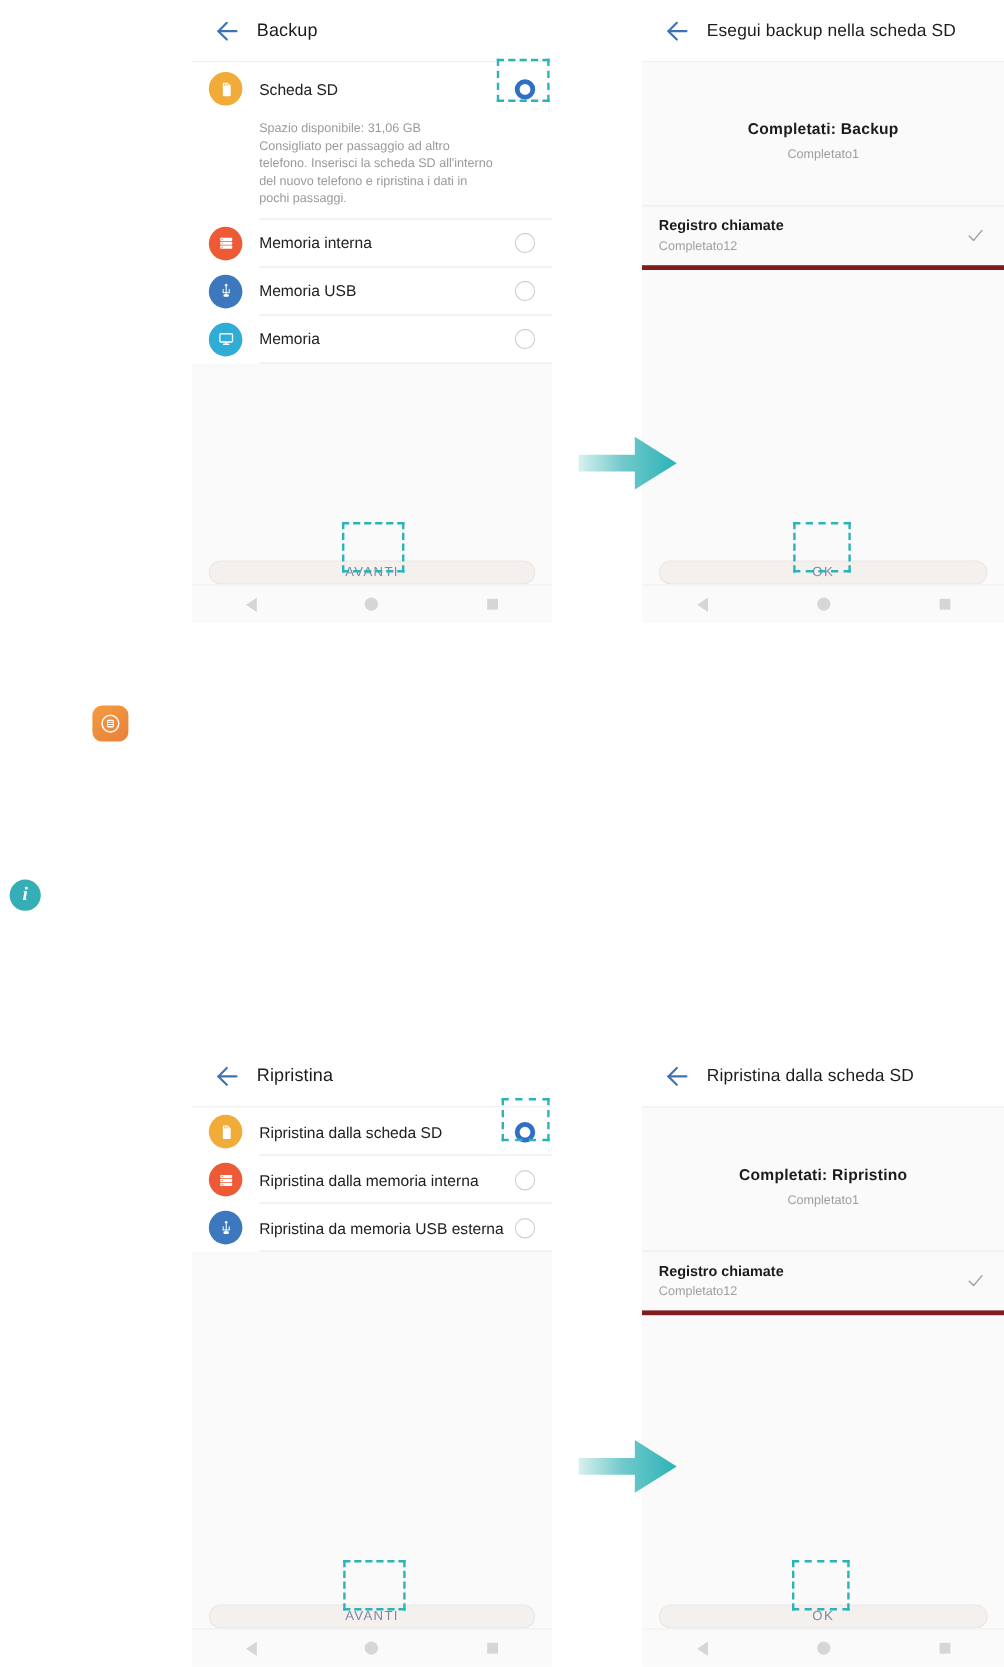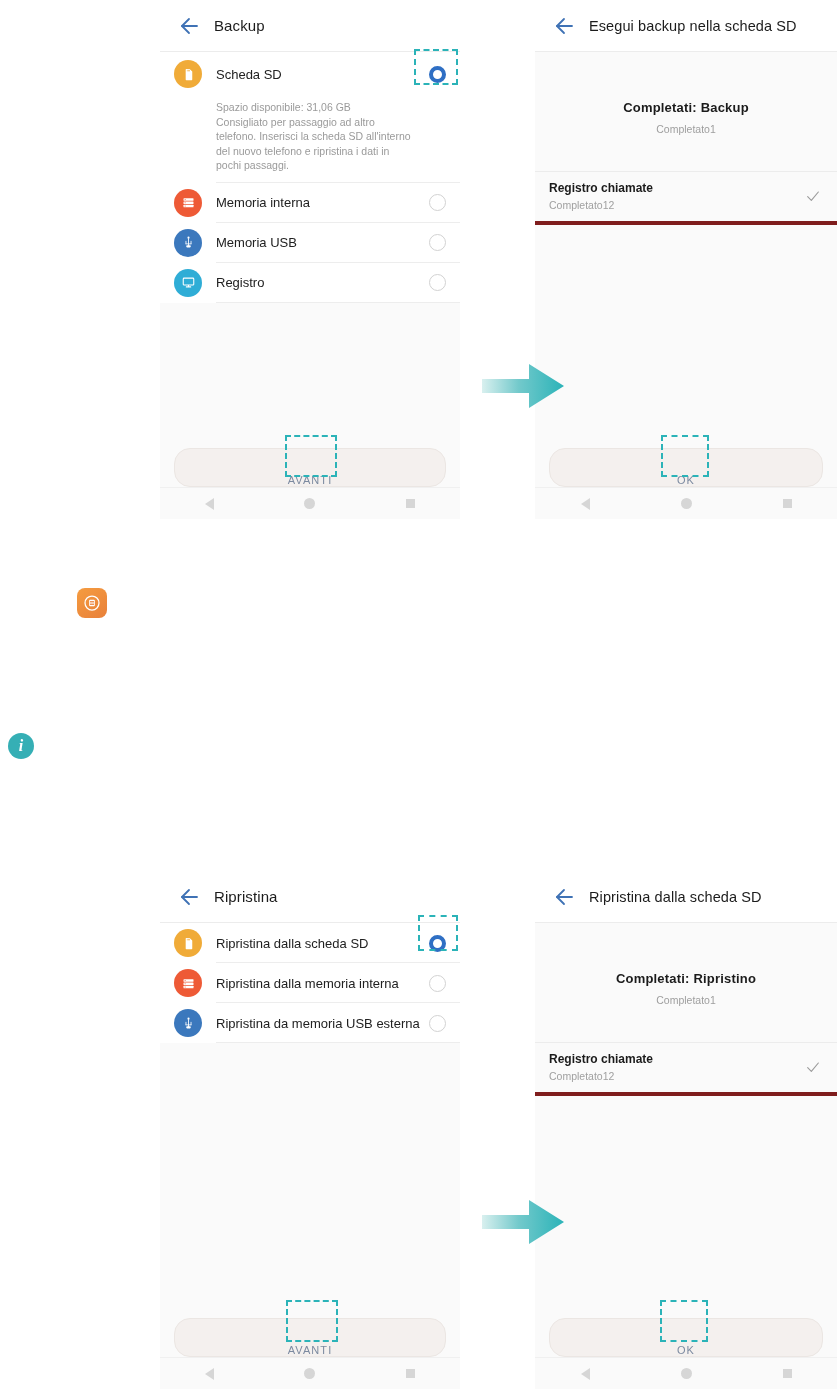--- a/index.html
+++ b/index.html
@@ -84,23 +84,23 @@
   .result-name { font-size: 12px; color: #1b1b1b; font-weight: bold; }
   .result-status { font-size: 10.5px; color: #a0a0a0; margin-top: 4px; }
   .check-mark { width: 16px; height: 16px; flex: 0 0 16px; }
 
   
   .btn-zone {
     position: absolute; left: 0; right: 0; bottom: 32px;
     display: flex; justify-content: center;
   }
   .pill-btn {
-    width: calc(100% - 28px); height: 39px; border-radius: 16px;
+    width: calc(100% - 28px); height: 20px; border-radius: 16px;
     background: #f4f0ee; border: 1px solid #ebe6e3;
-    display: flex; align-items: flex-end; justify-content: center;
+    display: flex; align-items: center; justify-content: center;
   }
   .pill-label { font-size: 11px; color: #7c8aa0; letter-spacing: 1.1px; }
 
   .navbar {
     position: absolute; left: 0; right: 0; bottom: 0; height: 32px;
     background: #fafafa; border-top: 1px solid #f0f0f0;
     display: flex; align-items: center; justify-content: space-around;
   }
   .nav-back {
     width: 0; height: 0; border-top: 6px solid transparent;
@@ -207,21 +207,21 @@
         </div>
 
         <div class="opt-row">
           <span class="opt-icon" style="background:#2fadd6;">
             <svg viewBox="0 0 24 24" width="15" height="15" fill="none" stroke="#ffffff" stroke-width="1.7">
               <rect x="3.6" y="5" width="16.8" height="11" rx="1.4"></rect>
               <line x1="8.5" y1="19" x2="15.5" y2="19" stroke-linecap="round"></line>
               <line x1="12" y1="16" x2="12" y2="19"></line>
             </svg>
           </span>
-          <span class="opt-label">Registro</span>
+          <span class="opt-label">Memoria</span>
           <span class="radio-wrap">
             <span class="radio-off"></span>
           </span>
           <span class="opt-divider"></span>
         </div>
       </div>
 
       <div class="btn-zone">
         <div class="pill-btn">
           <span class="pill-label">AVANTI</span>

